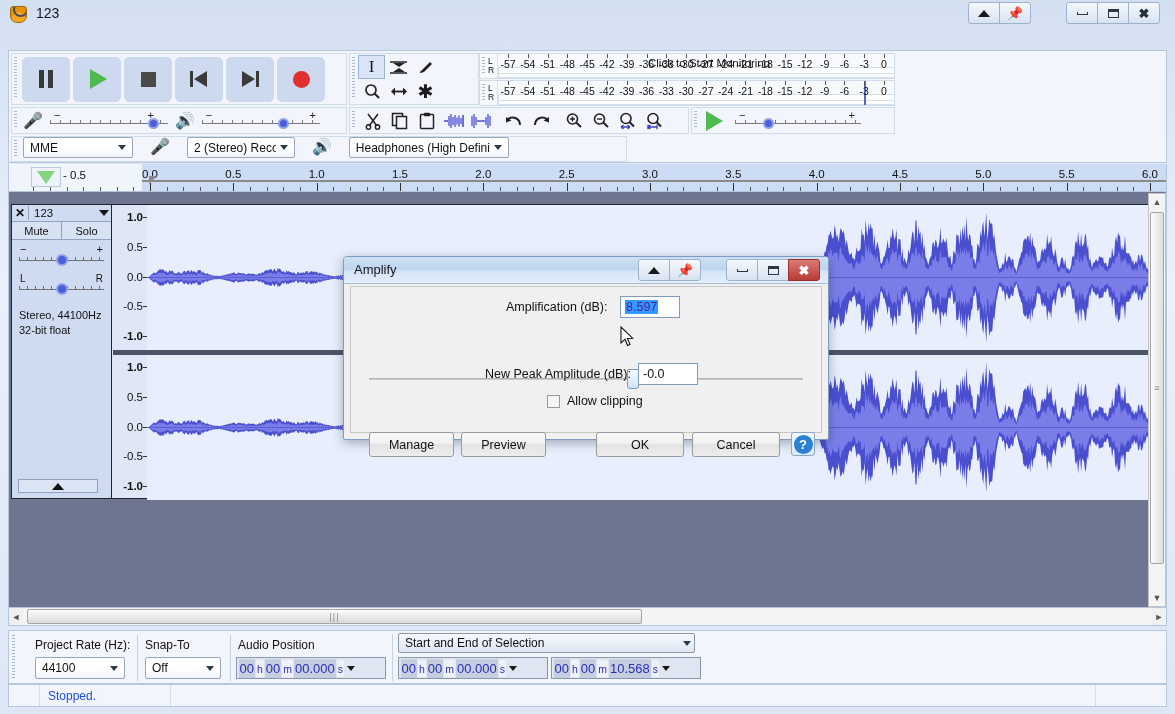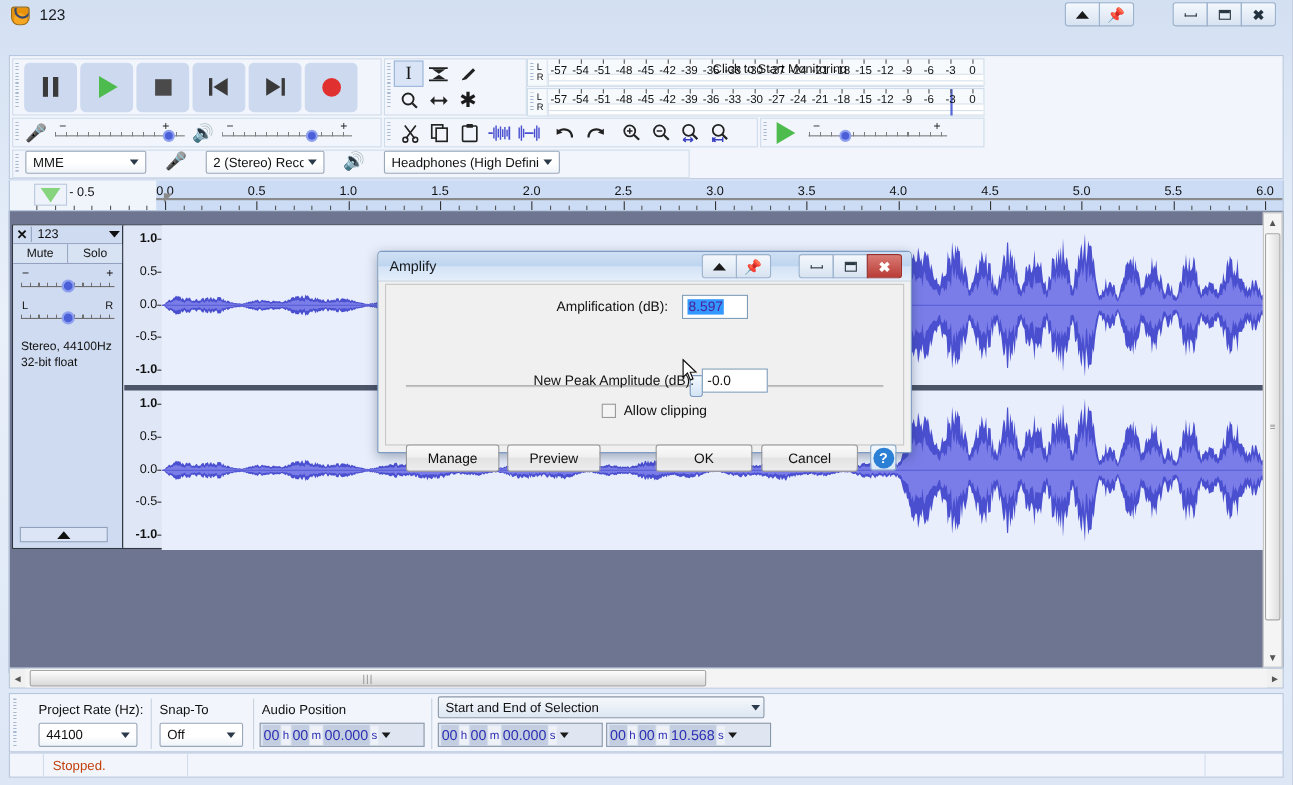--- a/index.html
+++ b/index.html
@@ -286,26 +286,26 @@
     position: absolute; top: 2px; height: 20px;
     border: 1px solid #8a97a8; border-radius: 2px;
     background: linear-gradient(to bottom, #f6f9fd, #dde6f2);
     display: flex; align-items: center; padding: 0 3px 0 6px; font-size: 12px; color: #111;
   }
 
   .statusbar {
     position: absolute; left: 8px; top: 684px; width: 1159px; height: 23px;
     background: #f2f6fc; border: 1px solid #b6c6dc; display: flex; align-items: center;
   }
-  .sb-cell { height: 100%; display: flex; align-items: center; padding-left: 8px; font-size: 12px; color: #c2410c; }
+  .sb-cell { height: 100%; display: flex; align-items: center; padding-left: 8px; font-size: 12px; color: #1d4ed8; }
   .sb-div { width: 1px; height: 100%; background: #d3dceb; }
 
   
   .dialog {
-    position: absolute; left: 343px; top: 228px; width: 486px; height: 184px;
+    position: absolute; left: 343px; top: 256px; width: 486px; height: 184px;
     border: 1px solid #7d9cc4; border-radius: 4px 4px 2px 2px;
     background: #eff0ef;
     box-shadow: 0 3px 11px rgba(20,40,70,0.35);
   }
   .dlg-title {
     position: absolute; left: 0; top: 0; right: 0; height: 27px;
     background: linear-gradient(to bottom, #cfe0f4 0%, #bed5ef 48%, #d3e3f6 52%, #e4eefb 100%);
     border-radius: 3px 3px 0 0;
     border-bottom: 1px solid #a9bdd6;
   }

